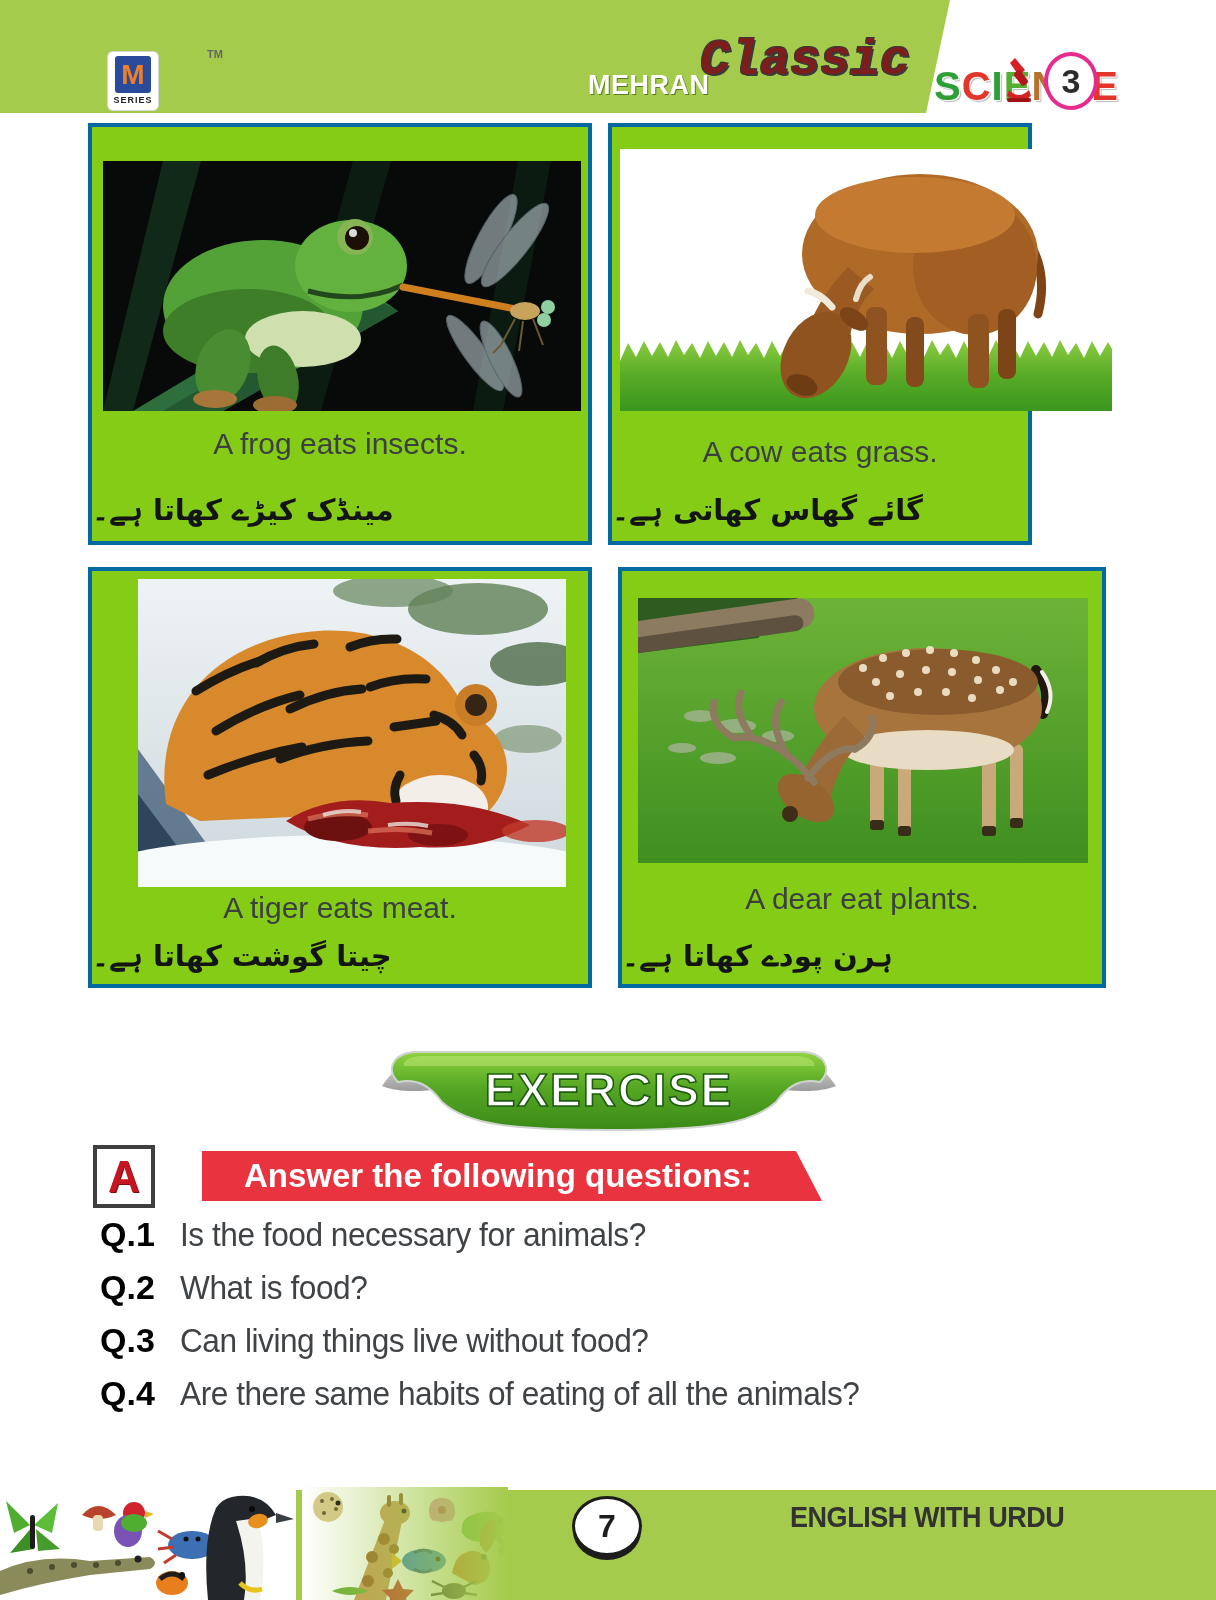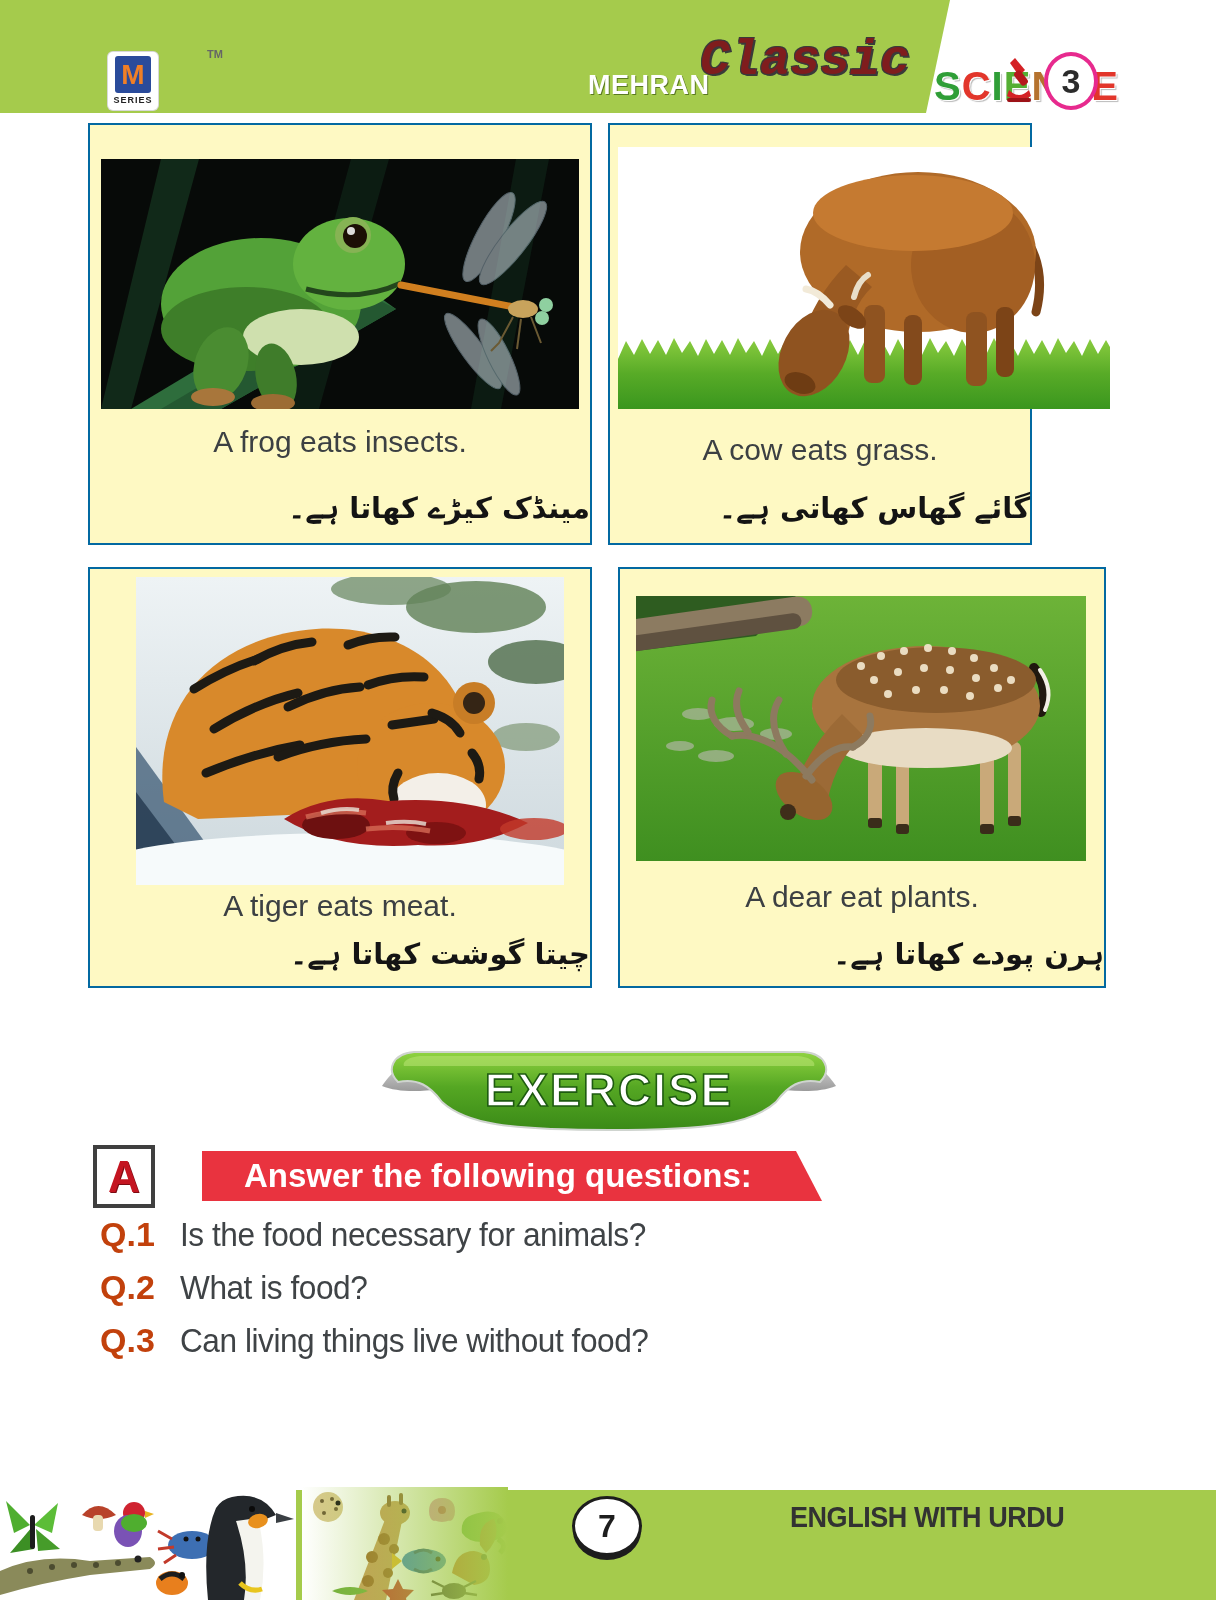--- a/index.html
+++ b/index.html
@@ -23,46 +23,46 @@
     font-family:Liberation Mono, monospace;color:#7f1d1d;
     text-shadow:2px 2px 0 #3a3a3a,-1px -1px 0 #3a3a3a,1px -1px 0 #3a3a3a,-1px 1px 0 #3a3a3a;}
   .brand-science{position:absolute;left:934px;top:64px;font-size:40px;font-weight:bold;letter-spacing:1px;
     text-shadow:1px 1px 0 #fff,2px 2px 1px #bbb;}
   .microscope{position:absolute;left:1005px;top:56px;}
   .grade-badge{position:absolute;left:1044px;top:52px;width:46px;height:50px;border:4px solid #e72a8e;
     border-radius:50%;background:#fff;display:flex;align-items:center;justify-content:center;
     font-size:34px;font-weight:bold;color:#2b2b2b;}
 
   
-  .card{position:absolute;border:2px solid #0369a1;background:#fef9c3;box-sizing:border-box;padding-left:20px;}
+  .card{position:absolute;border:4px solid #0369a1;background:#84cc16;box-sizing:border-box;padding-left:20px;}
   #card1{left:88px;top:123px;width:504px;height:422px;}
   #card2{left:608px;top:123px;width:424px;height:422px;}
   #card3{left:88px;top:567px;width:504px;height:421px;}
   #card4{left:618px;top:567px;width:488px;height:421px;}
   .photo{position:absolute;display:block;}
   .caption{position:absolute;left:0;right:0;text-align:center;font-size:30px;color:#3c4043;}
-  .urdu{position:absolute;left:0;right:0;text-align:right;direction:rtl;unicode-bidi:embed;
+  .urdu{position:absolute;left:0;right:0;text-align:left;direction:rtl;unicode-bidi:embed;
     font-family:"DejaVu Sans",sans-serif;font-size:29px;font-weight:bold;color:#141414;}
 
   
   .exercise{position:absolute;left:380px;top:1040px;width:458px;height:92px;}
 
   
   .a-icon{position:absolute;left:93px;top:1145px;width:62px;height:63px;border:4px solid #3f3f3f;
     background:#fff;box-sizing:border-box;display:flex;align-items:center;justify-content:center;}
   .a-letter{font-size:44px;font-weight:bold;color:#c41521;text-shadow:1px 1px 0 #7d0a12;}
   .answer-banner{position:absolute;left:163px;top:1151px;width:622px;height:50px;background:#e9333f;
     clip-path:polygon(0 0,594px 0,620px 50px,0 50px);display:flex;align-items:center;
     padding-left:42px;box-sizing:border-box;margin-left:39px;}
   .answer-banner .title{font-size:33px;font-weight:bold;color:#fff;}
 
   
   .questions{position:absolute;left:100px;top:1208px;width:1060px;}
   .qrow{display:flex;align-items:center;height:53px;}
-  .qlabel{width:80px;flex:0 0 80px;font-size:34px;font-weight:bold;color:#c2410c;}
+  .qlabel{width:80px;flex:0 0 80px;font-size:34px;font-weight:bold;color:#000000;}
   .qtext{font-size:34px;color:#3f4346;letter-spacing:-.5px;transform:scaleX(.93);transform-origin:left center;white-space:nowrap;}
 
   
   .footer-band{position:absolute;left:0;top:1490px;width:1216px;height:110px;background:#a5cb4c;}
   .collage{position:absolute;left:0;top:1487px;width:508px;height:113px;display:flex;gap:6px;}
   .page-oval{position:absolute;left:572px;top:1496px;width:64px;height:54px;background:#fff;
     border:3px solid #1d1d1d;border-radius:50%;box-shadow:0 5px 0 -1px #1d1d1d;
     display:flex;align-items:center;justify-content:center;font-size:32px;font-weight:bold;color:#1d1d1d;}
   .edition{position:absolute;left:790px;top:1500px;font-size:30px;font-weight:bold;color:#323232;
     letter-spacing:-.5px;transform:scaleX(.9);transform-origin:left center;white-space:nowrap;}
@@ -324,20 +324,24 @@
       <span class="qtext">Is the food necessary for animals?</span>
     </div>
     <div class="qrow">
       <span class="qlabel">Q.2</span>
       <span class="qtext">What is food?</span>
     </div>
     <div class="qrow">
       <span class="qlabel">Q.3</span>
       <span class="qtext">Can living things live without food?</span>
     </div>
+    <div class="qrow">
+      <span class="qlabel">Q.4</span>
+      <span class="qtext">Are there same habits of eating of all the animals?</span>
+    </div>
   </div>
 
   <div class="footer-band"></div>
 
   <div class="collage">
     <svg width="296" height="113" viewBox="0 0 296 113">
       <rect width="296" height="113" fill="#fff"></rect>
 
       <path d="M30,38 L6,14 L14,46 Z" fill="#4fae2f"></path>
         <path d="M32,40 L10,66 L34,62 Z" fill="#3c8f24"></path>

